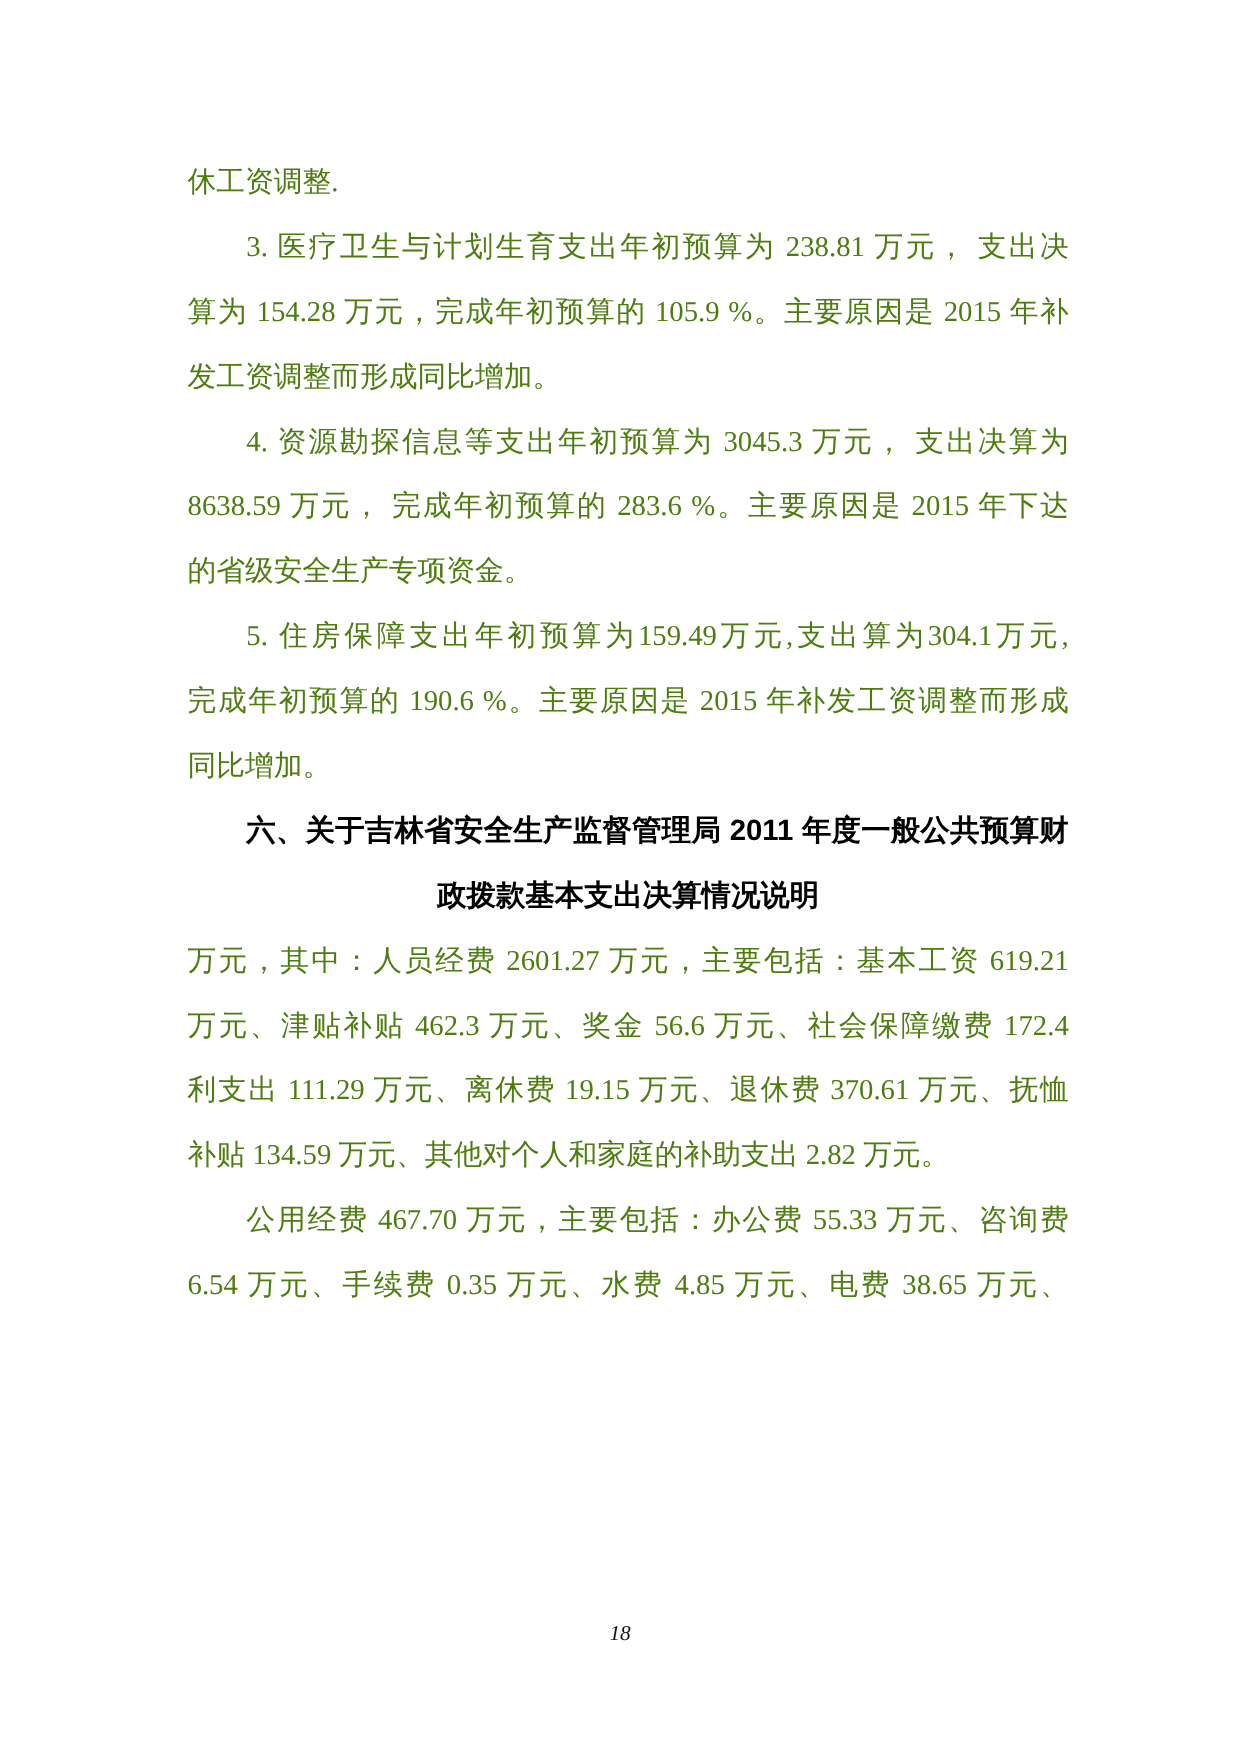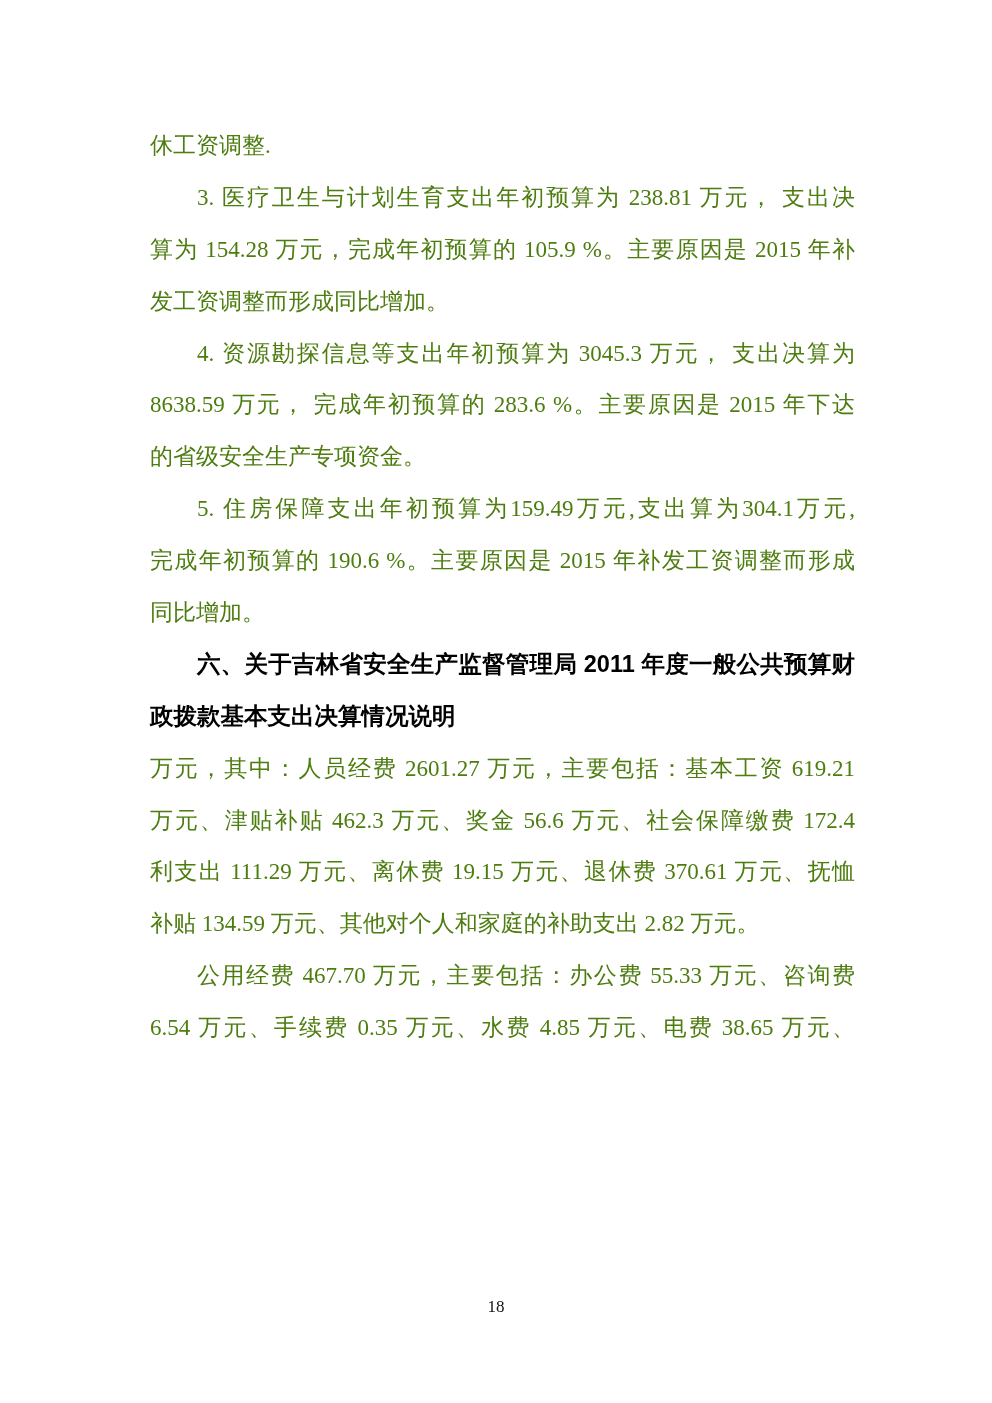--- a/index.html
+++ b/index.html
@@ -34,31 +34,33 @@
     text-align-last: justify;
   }
   .line.indent {
     text-indent: 47px;
   }
   .line.heading {
     font-family: "Liberation Sans", "DejaVu Sans", sans-serif;
     font-weight: 700;
     font-size: 23.5px;
     color: #000000;
+    text-align: center;
   }
   .footer {
     position: absolute;
     left: 0;
     top: 1295px;
     width: 100%;
     text-align: center;
     font-size: 17px;
     line-height: 24px;
     color: #121212;
     font-family: "Liberation Serif", "DejaVu Serif", serif;
+    font-style: italic;
   }
 </style>
 </head>
 <body>
 
 <div class="page">
   <div class="body-text">
     <div class="line">休工资调整.</div>
     <div class="line indent justify">3. 医疗卫生与计划生育支出年初预算为 238.81 万元， 支出决</div>
     <div class="line justify">算为 154.28 万元，完成年初预算的 105.9 %。主要原因是 2015 年补</div>

